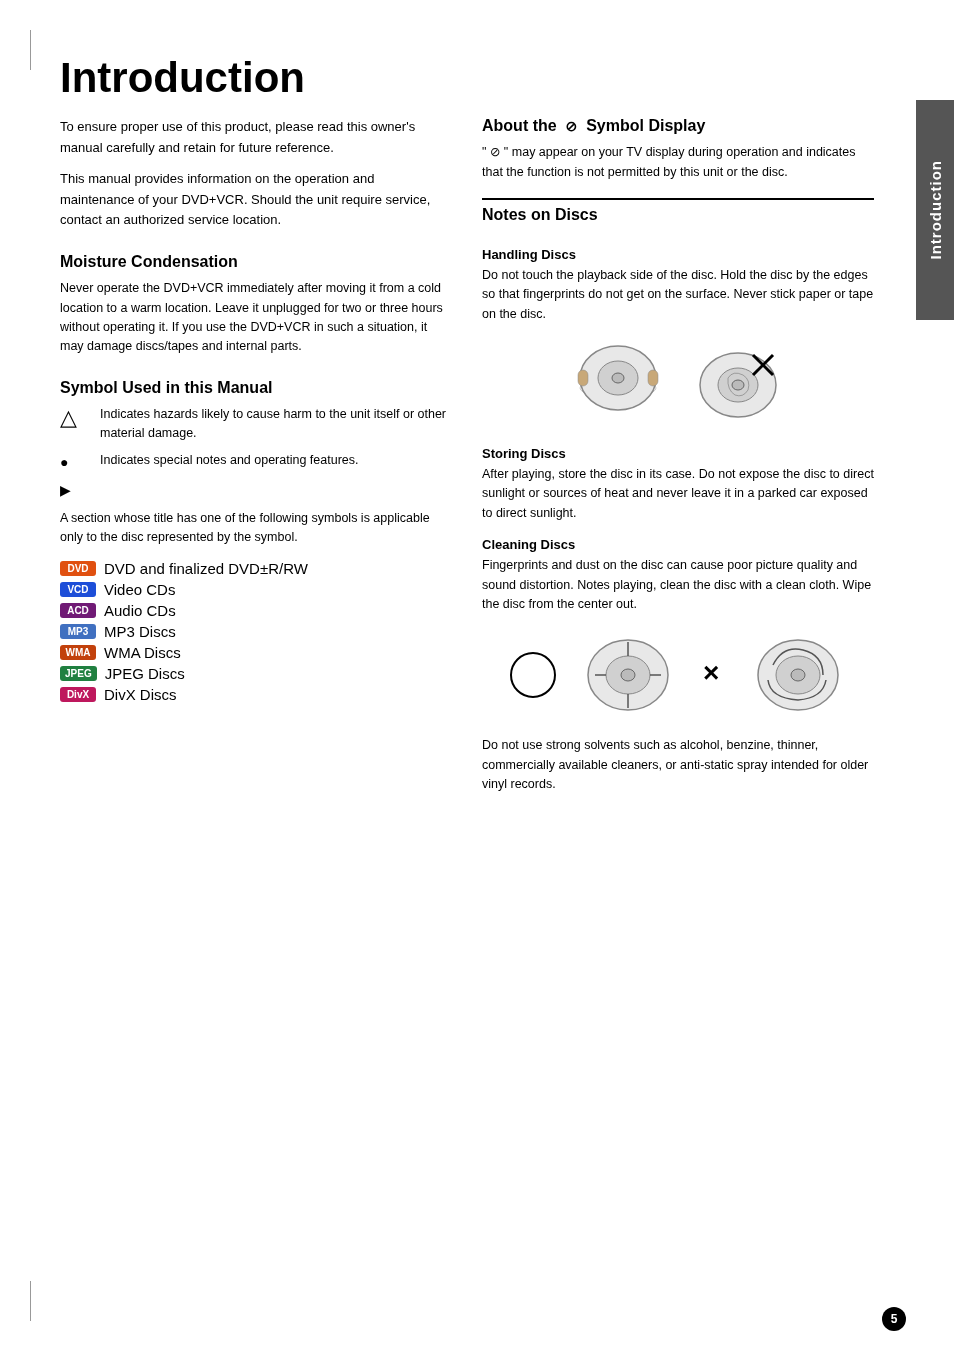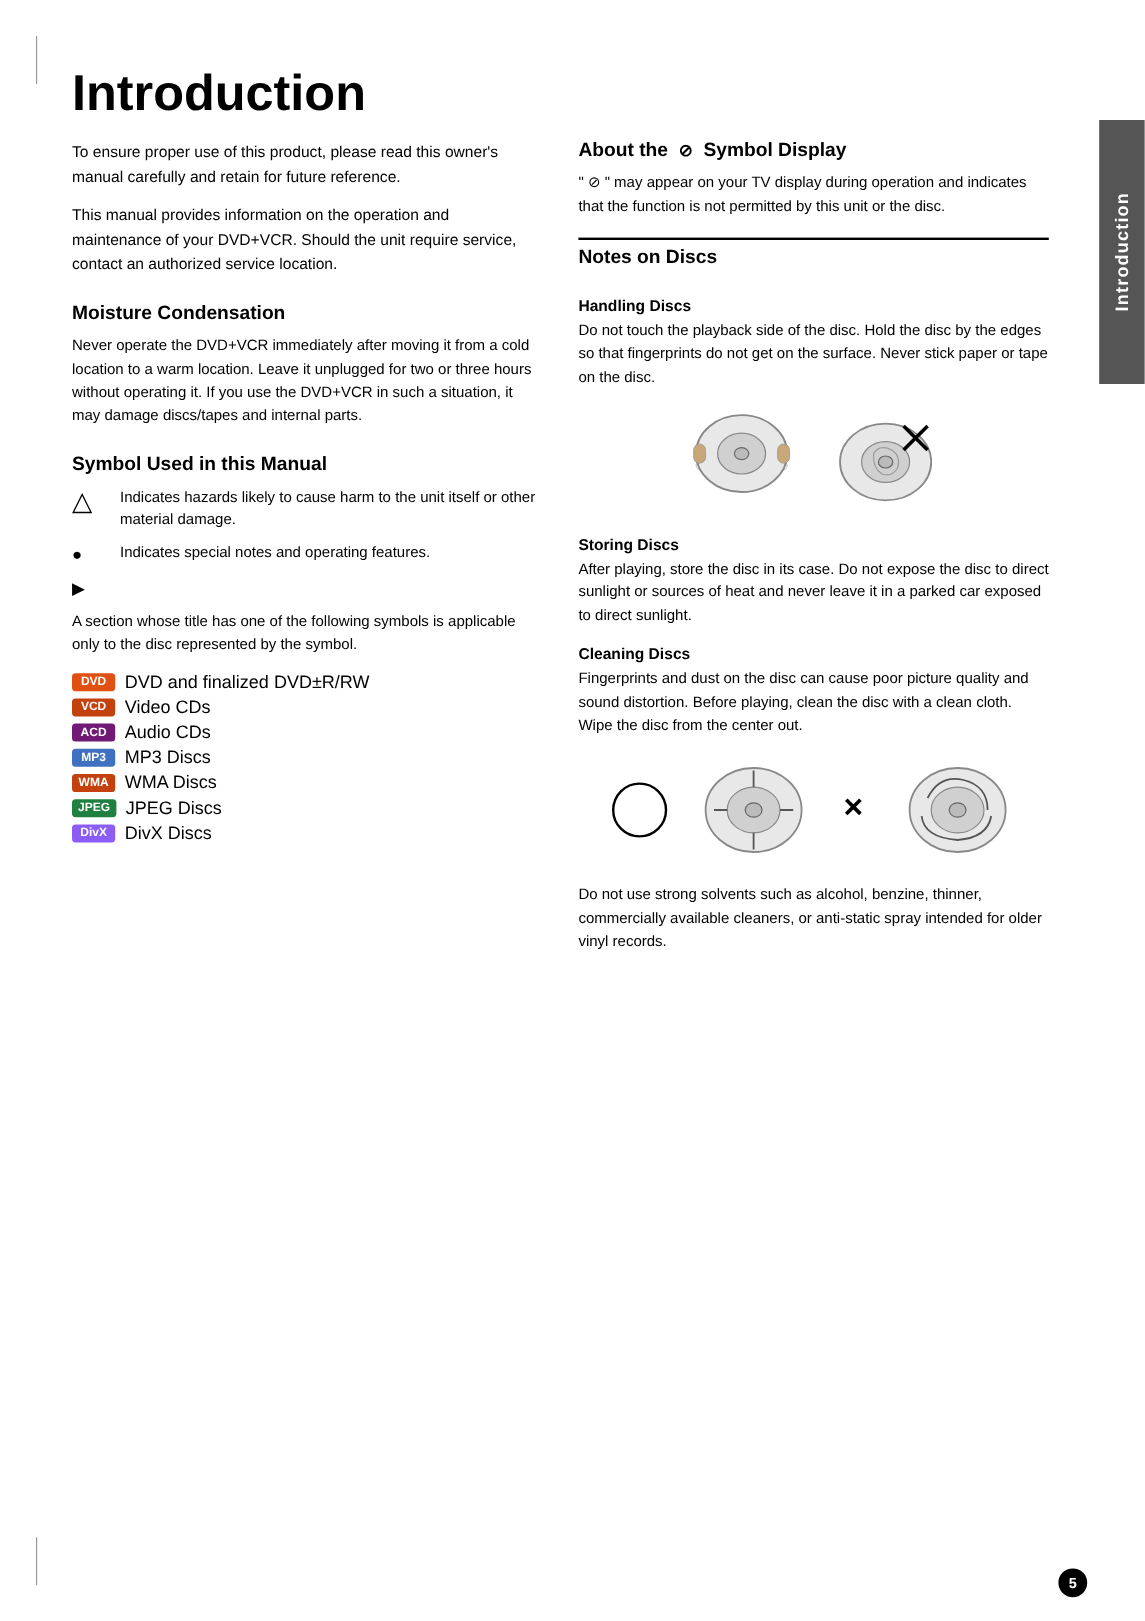--- a/index.html
+++ b/index.html
@@ -139,26 +139,26 @@
       display: inline-block;
       padding: 2px 5px;
       border-radius: 3px;
       font-size: 10px;
       font-weight: bold;
       color: #fff;
       min-width: 36px;
       text-align: center;
     }
     .badge-dvd { background: #e05010; }
-    .badge-vcd { background: #c2410c; }
+    .badge-vcd { background: #1d4ed8; }
     .badge-acd { background: #701a75; }
     .badge-mp3 { background: #4070c0; }
     .badge-wma { background: #c2410c; }
     .badge-jpeg { background: #208040; }
-    .badge-divx { background: #8b5cf6; }
+    .badge-divx { background: #be185d; }
 
     .disc-label {
       font-size: 15px;
     }
 
     
     .disc-images {
       display: flex;
       gap: 30px;
       margin: 16px 0;
@@ -321,21 +321,21 @@
 
           <line x1="60" y1="15" x2="80" y2="35" stroke="#000" stroke-width="3"></line>
           <line x1="80" y1="15" x2="60" y2="35" stroke="#000" stroke-width="3"></line>
         </svg>
       </div>
 
       <p class="sub-heading">Storing Discs</p>
       <p class="body-text">After playing, store the disc in its case. Do not expose the disc to direct sunlight or sources of heat and never leave it in a parked car exposed to direct sunlight.</p>
 
       <p class="sub-heading">Cleaning Discs</p>
-      <p class="body-text">Fingerprints and dust on the disc can cause poor picture quality and sound distortion. Before playing, clean the disc with a clean cloth. Wipe the disc from the center out.</p>
+      <p class="body-text">Fingerprints and dust on the disc can cause poor picture quality and sound distortion. Notes playing, clean the disc with a clean cloth. Wipe the disc from the center out.</p>
 
       <div class="cleaning-images">
 
         <svg width="50" height="50" viewBox="0 0 50 50">
           <circle cx="25" cy="25" r="22" fill="none" stroke="#000" stroke-width="2"></circle>
         </svg>
 
         <svg width="100" height="90" viewBox="0 0 100 90">
           <ellipse cx="50" cy="45" rx="40" ry="35" fill="#e8e8e8" stroke="#888" stroke-width="1.5"></ellipse>
           <ellipse cx="50" cy="45" rx="22" ry="19" fill="#d0d0d0" stroke="#888" stroke-width="1"></ellipse>

